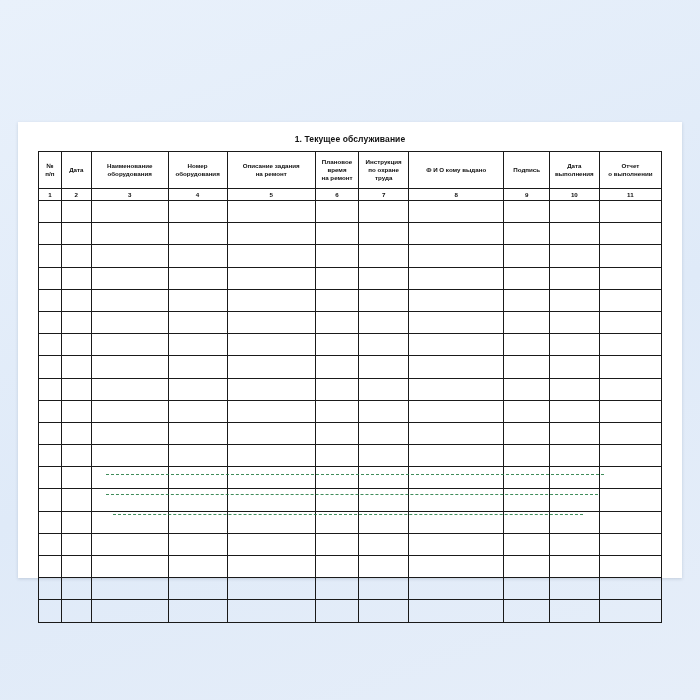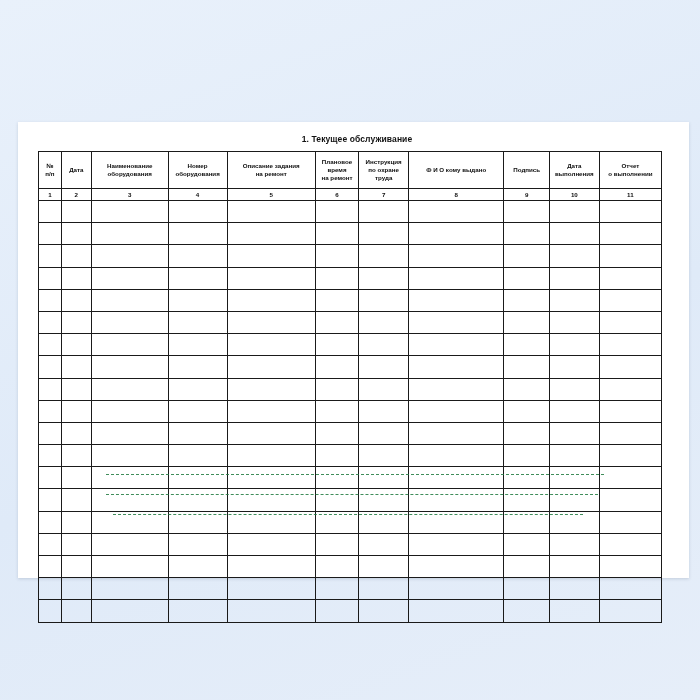--- a/index.html
+++ b/index.html
@@ -21,21 +21,20 @@
   }
   
   #sheet {
     position: absolute;
     left: 18px;
     top: 122px;
     width: 664px;
     height: 456px;
     background: #ffffff;
     box-shadow: 0 1px 3px rgba(40,60,90,0.18);
-    padding-left: 7px;
   }
   .doc-title {
     text-align: center;
     font-size: 8.5px;
     font-weight: bold;
     color: #111;
     margin-top: 12px;
     letter-spacing: 0.1px;
   }
   .table-wrap {

